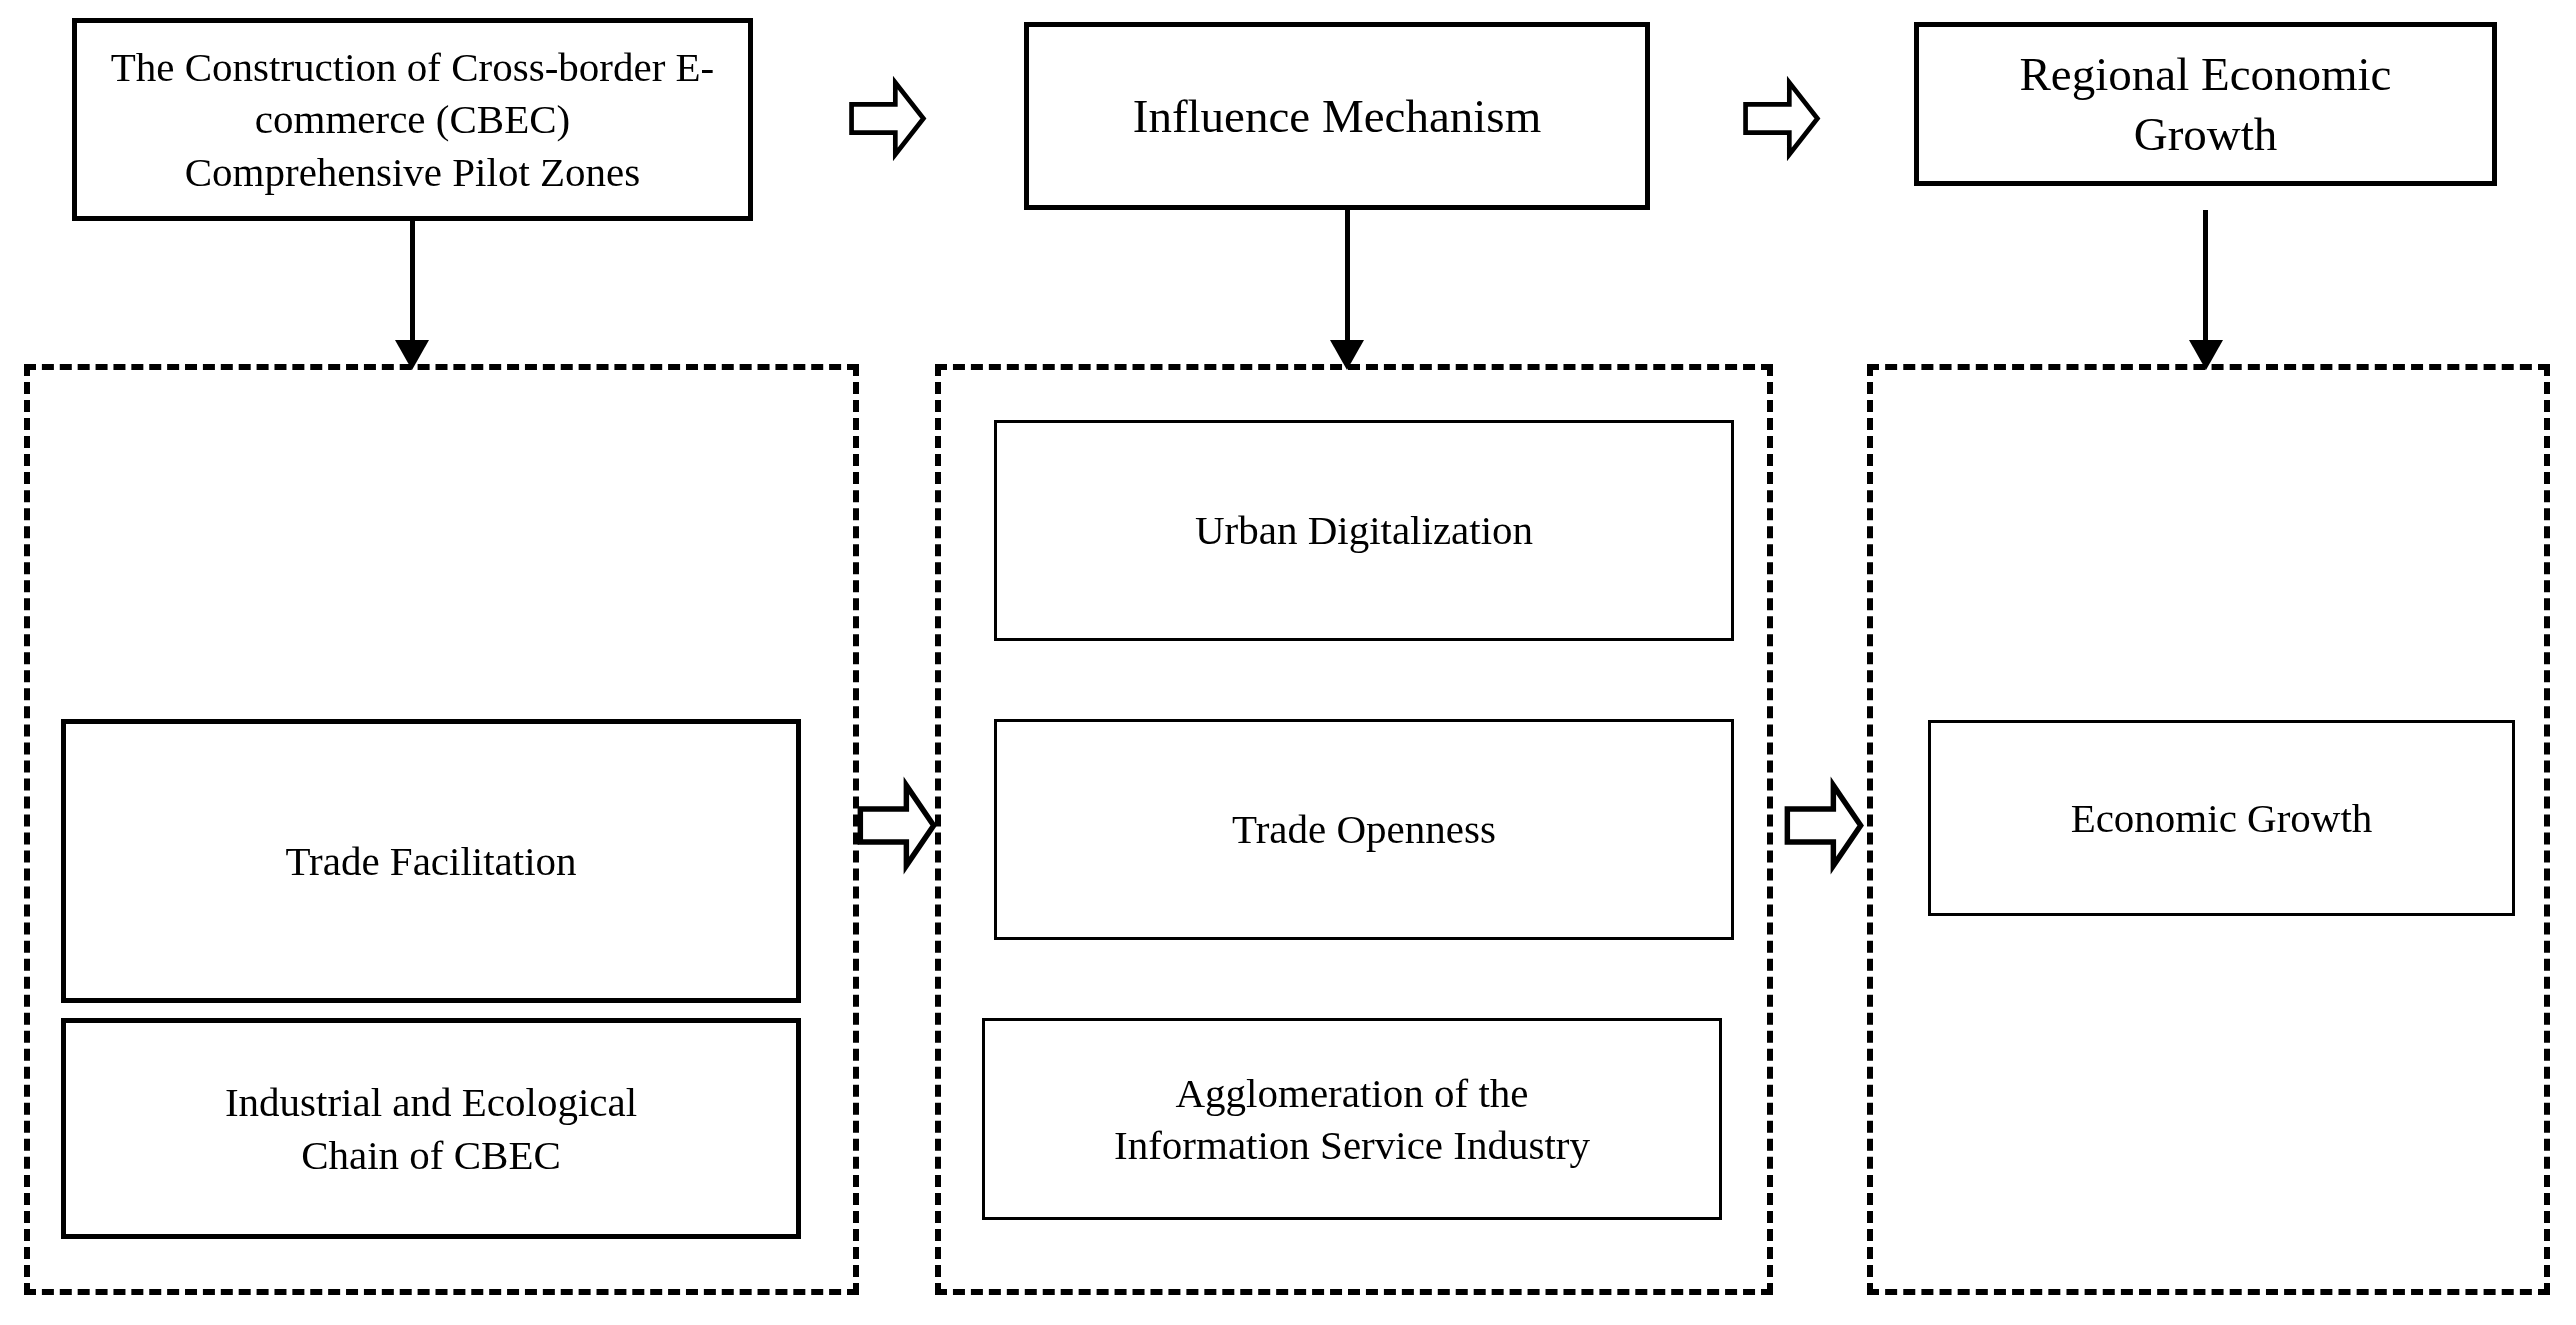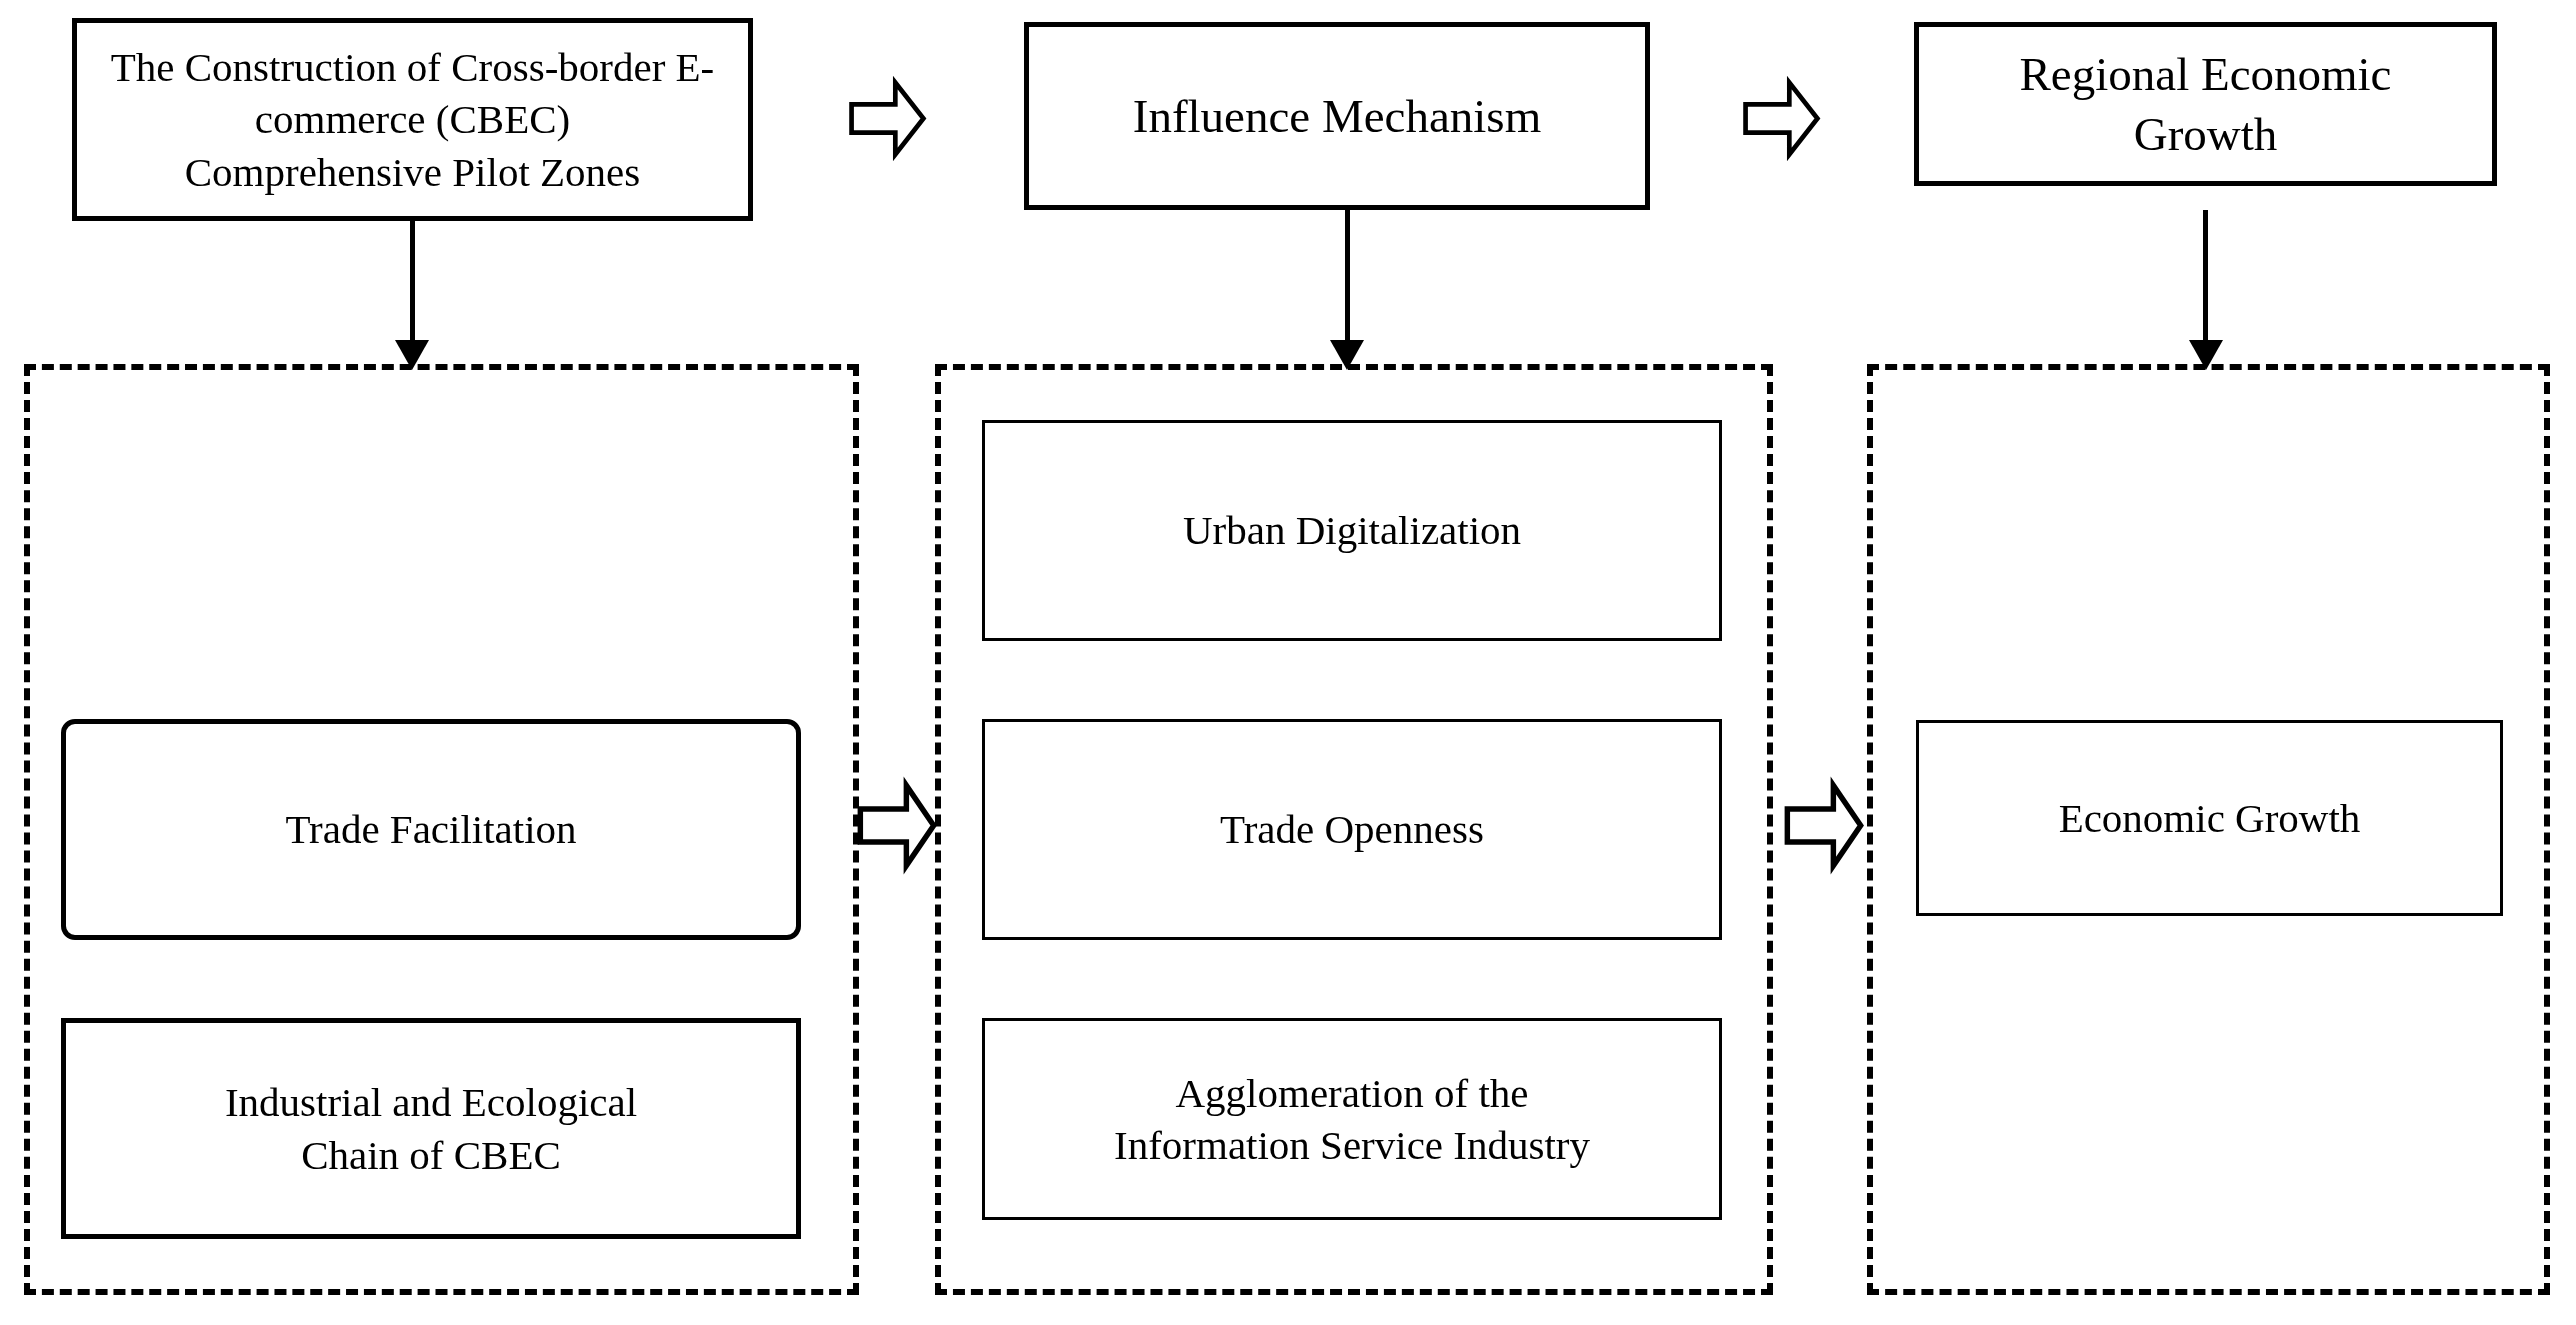--- a/index.html
+++ b/index.html
@@ -32,20 +32,21 @@
     justify-content: center;
     text-align: center;
     line-height: 1.28;
     padding: 3.1px 11px;
   }
   .box.thin {
     border-width: 3.9px;
   }
   .box.thinner {
     border-width: 3.1px;
+    margin-left: 12px;
   }
   .box .txt {
     display: block;
     width: 100%;
     white-space: pre-line;
   }
 
   
   .dashgroup {
     position: absolute;
@@ -125,21 +126,21 @@
   <div class="vline" style="left:2203px; top:210px; height:136px;"></div>
   <div class="vhead" style="left:2189px; top:340px;"></div>
 
   <div class="dashgroup" style="left:24px; top:364px; width:835px; height:931px;"></div>
 
   <div class="dashgroup" style="left:935px; top:364px; width:838px; height:931px;"></div>
 
   <div class="dashgroup" style="left:1867px; top:364px; width:683px; height:931px;"></div>
 
 
-  <div class="box fs-mid" style="left:61px; top:719px; width:740px; height:221px;border-radius:14px;">
+  <div class="box fs-mid" style="left:61px; top:719px; width:740px; height:284px;">
     <span class="txt">Trade Facilitation</span>
   </div>
 
   <div class="box fs-mid" style="left:61px; top:1018px; width:740px; height:221px;">
     <span class="txt">Industrial and Ecological
 Chain of CBEC</span>
   </div>
 
   <div class="box thinner fs-mid" style="left:982px; top:420px; width:740px; height:221px;">
     <span class="txt">Urban Digitalization</span>

